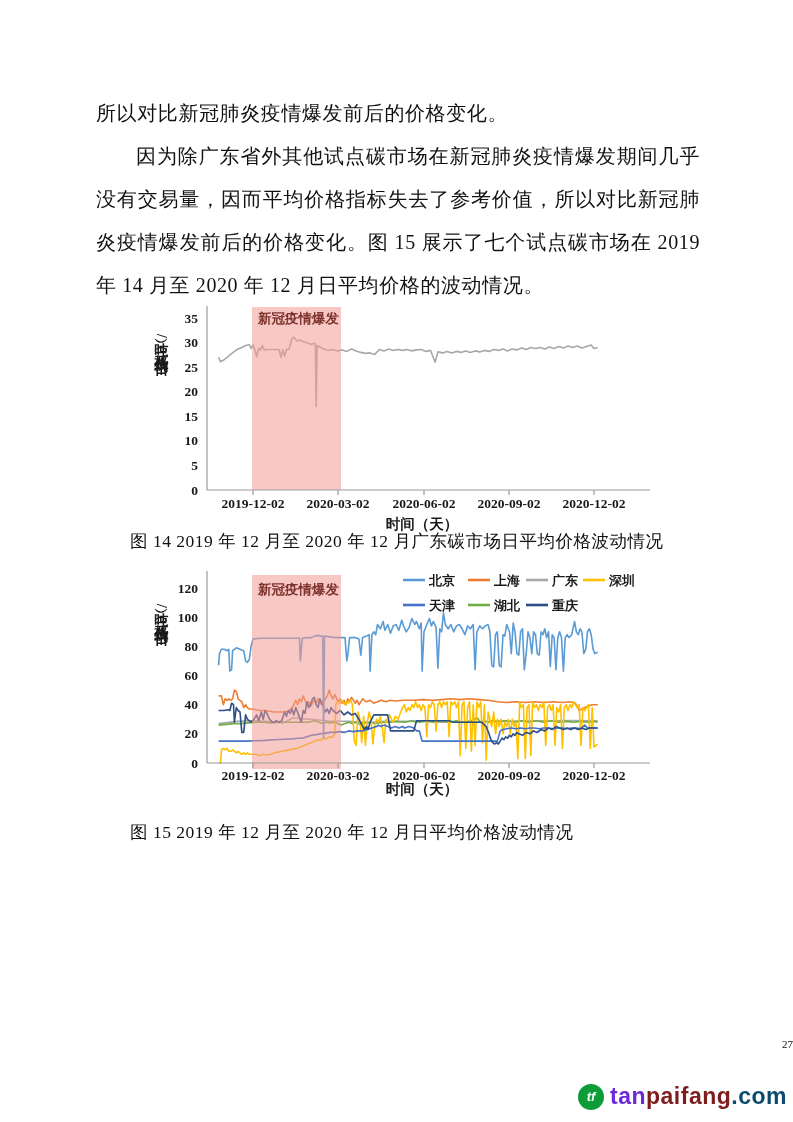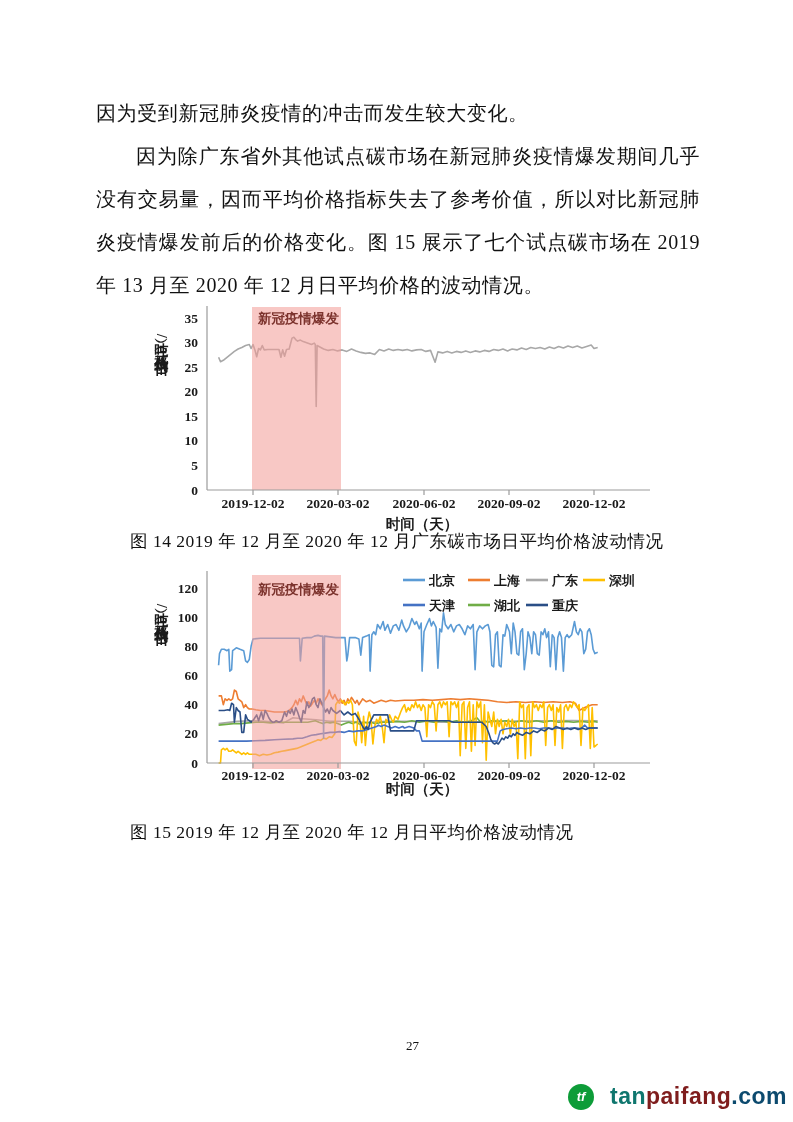--- a/index.html
+++ b/index.html
@@ -6,35 +6,35 @@
   .page{position:relative;width:793px;height:1122px;background:#fff;overflow:hidden;
         font-family:"Liberation Serif","DejaVu Serif",serif;color:#111;}
   .textblock{position:absolute;left:96px;width:604px;font-size:20px;line-height:43px;
              letter-spacing:0.6px;text-align:justify;text-justify:inter-character;}
   .textblock p{margin:0;}
   .indent{text-indent:2em;}
   .chartbox{position:absolute;}
   .caption{position:absolute;font-size:17.5px;text-align:left;letter-spacing:0.5px;}
   .ytitle{position:absolute;writing-mode:vertical-rl;text-orientation:mixed;
           font-size:14px;font-weight:bold;letter-spacing:2px;color:#1a1a1a;}
-  .pagenum{position:absolute;left:0;right:0;top:1038px;text-align:center;font-size:13px;padding-left:32px;}
-  .logo{position:absolute;right:6px;top:1083px;display:flex;align-items:center;gap:16px;
+  .pagenum{position:absolute;left:0;right:0;top:1038px;text-align:right;font-size:11px;padding-left:32px;}
+  .logo{position:absolute;right:6px;top:1083px;display:flex;align-items:center;gap:6px;
         font-family:"Liberation Sans","DejaVu Sans",sans-serif;}
   .logo-icon{width:26px;height:26px;border-radius:50%;display:flex;align-items:center;
              justify-content:center;color:#fff;font-weight:bold;font-style:italic;font-size:13px;}
   .logo-text{font-size:23px;font-weight:bold;letter-spacing:0.5px;}
 </style>
 </head>
 <body>
 
 <div class="page">
 
   <div class="textblock" style="top:92px;">
-    <p>因为受到新冠肺炎疫情的冲击而发生较大变化。</p>
-    <p class="indent">因为除广东省外其他试点碳市场在新冠肺炎疫情爆发期间几乎没有交易量，因而平均价格指标失去了参考价值，所以对比新冠肺炎疫情爆发前后的价格变化。图 15 展示了七个试点碳市场在 2019 年 13 月至 2020 年 12 月日平均价格的波动情况。</p>
+    <p>所以对比新冠肺炎疫情爆发前后的价格变化。</p>
+    <p class="indent">因为除广东省外其他试点碳市场在新冠肺炎疫情爆发期间几乎没有交易量，因而平均价格指标失去了参考价值，所以对比新冠肺炎疫情爆发前后的价格变化。图 15 展示了七个试点碳市场在 2019 年 14 月至 2020 年 12 月日平均价格的波动情况。</p>
   </div>
 
   <div class="chartbox" style="left:150px;top:296px;width:520px;height:246px;" id="fig14"><svg width="520" height="246">
         <polyline points="68.6,61.3 70.5,65.7 73.3,64.3 77.0,61.3 80.7,58.4 84.4,55.4 88.1,53.0 91.8,51.5 95.6,49.5 99.3,48.5 101.1,52.5 103.0,48.5 104.9,53.9 106.7,60.8 108.6,52.5 110.4,53.9 112.3,49.5 114.2,53.9 117.9,53.5 121.6,53.5 125.3,53.5 129.0,53.5 130.9,61.3 132.7,53.9 134.6,60.3 136.5,53.5 139.2,53.0 142.0,42.1 143.9,41.2 145.7,43.6 147.6,45.1 150.4,44.1 153.2,45.6 156.0,46.6 158.8,47.6 161.5,48.5 164.3,47.1 165.3,48.5 166.2,110.5 167.1,49.5 169.9,51.0 173.6,53.0 178.3,54.4 182.9,53.5 187.6,54.9 192.2,53.9 196.8,55.4 201.5,53.0 206.1,54.9 210.8,56.4 215.4,57.4 220.1,56.9 224.7,58.4 229.4,53.5 234.0,54.9 238.7,53.0 243.3,54.4 248.0,53.5 252.6,54.4 257.2,53.5 261.9,54.9 266.5,53.9 271.2,53.5 275.8,55.4 280.5,54.4 285.1,66.2 287.9,55.9 292.6,56.9 297.2,55.4 301.8,56.9 306.5,55.4 311.1,56.4 315.8,54.9 320.4,56.4 325.1,54.9 329.7,55.9 334.4,54.4 339.0,55.4 343.7,53.5 348.3,54.4 353.0,53.0 357.6,54.9 362.2,53.0 366.9,53.9 371.5,52.0 376.2,53.5 380.8,51.5 385.5,52.5 390.1,51.5 394.8,53.0 399.4,51.0 404.1,52.5 408.7,50.5 413.4,52.0 418.0,50.0 422.6,51.5 427.3,50.0 431.9,52.0 436.6,50.5 441.2,49.0 444.0,52.5 447.7,51.5" fill="none" stroke="#a8a8a8" stroke-width="1.6" stroke-linejoin="round"></polyline>
         <rect x="102" y="11" width="89" height="183" fill="#f29a96" fill-opacity="0.55"></rect>
         <text x="108" y="27" font-size="13.5" font-weight="bold" fill="#7d342e">新冠疫情爆发</text>
         <line x1="57" y1="10" x2="57" y2="194" stroke="#9b9b9b" stroke-width="1.2"></line>
         <line x1="57" y1="194" x2="500" y2="194" stroke="#9b9b9b" stroke-width="1.2"></line>
         <line x1="103" y1="194" x2="103" y2="199" stroke="#9b9b9b" stroke-width="1.2"></line>
         <line x1="188" y1="194" x2="188" y2="199" stroke="#9b9b9b" stroke-width="1.2"></line>
@@ -105,16 +105,16 @@
         <text x="402" y="46.5" font-size="13" font-weight="bold" fill="#1a1a1a">重庆</text>
       </svg></div>
   <div class="ytitle" style="left:152px;top:600px;height:170px;" id="ytitle15">）吨/元（格价均平日</div>
   <div class="caption" style="left:130px;top:820px;width:580px;">图 15  2019 年 12 月至 2020 年 12 月日平均价格波动情况</div>
 
 
   <div class="pagenum">27</div>
 
   <div class="logo">
     <span class="logo-icon" id="logoIcon" style="background: rgb(13, 156, 56);">tf</span>
-    <span class="logo-text"><span id="logoTan" style="color: #0f766e; text-align: right;">tan</span><span id="logoPaifang" style="color: #7f1d1d;">paifang</span><span id="logoCom" style="color: #0c4a6e;">.com</span></span>
+    <span class="logo-text"><span id="logoTan" style="color: #6d28d9; text-align: right;">tan</span><span id="logoPaifang" style="color: #7f1d1d;">paifang</span><span id="logoCom" style="color: #0c4a6e;">.com</span></span>
   </div>
 
 </div>
 
 </body></html>

